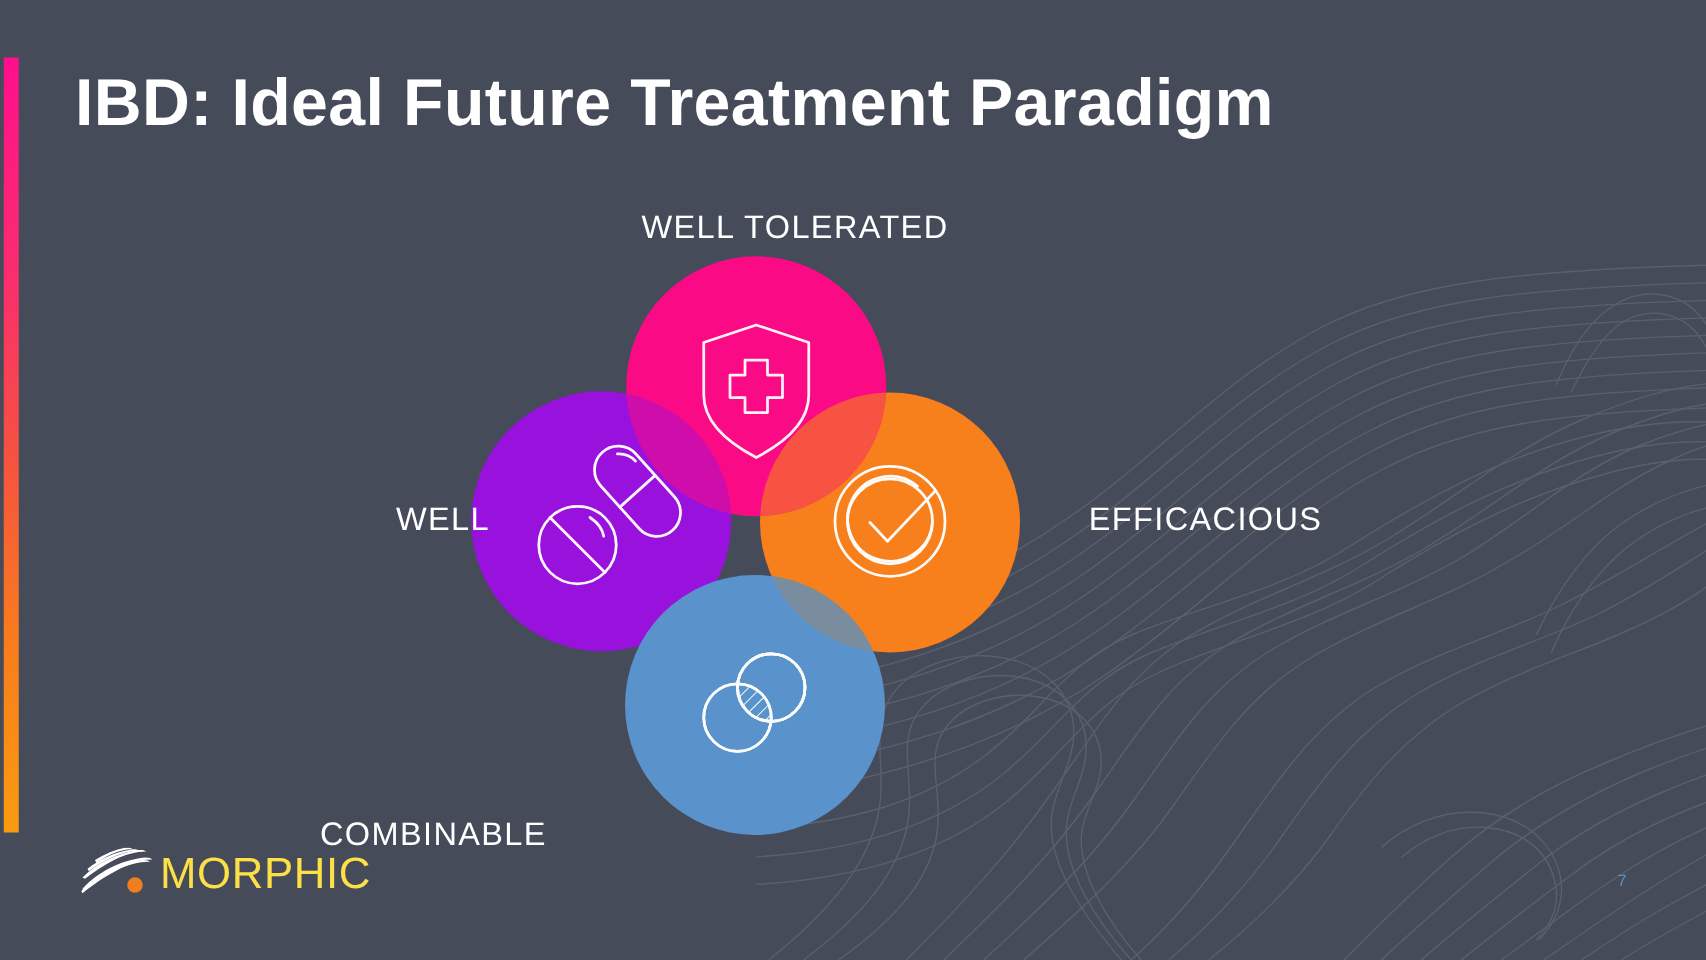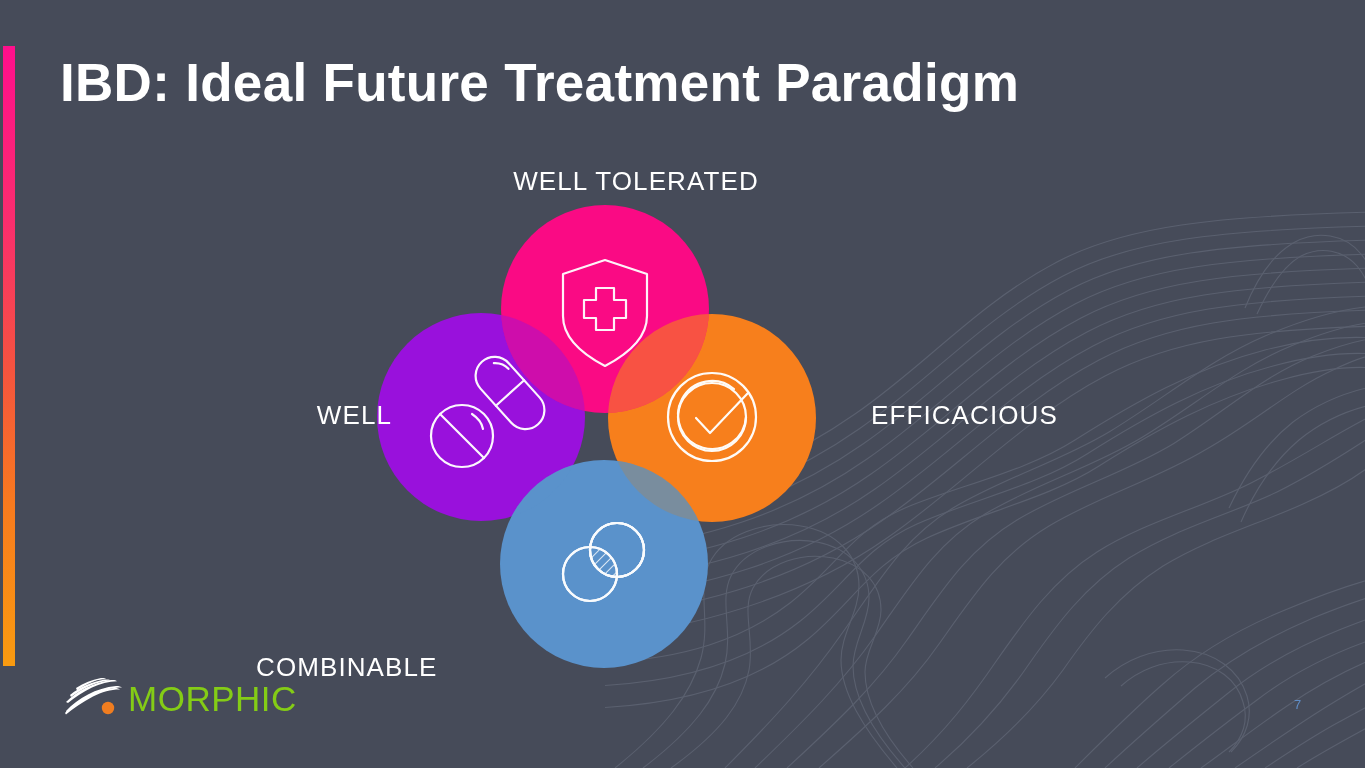--- a/index.html
+++ b/index.html
@@ -82,21 +82,21 @@
   
   .logo {
     position: absolute;
     left: 64px;
     top: 678px;
     display: flex;
     align-items: center;
     gap: 2px;
   }
   .logo-word {
-    color: #84cc16;
+    color: #fde047;
     font-size: 35px;
     font-weight: 300;
     letter-spacing: 0.5px;
     line-height: 1;
     text-align: center;
   }
 
   
   .page-number {
     position: absolute;

